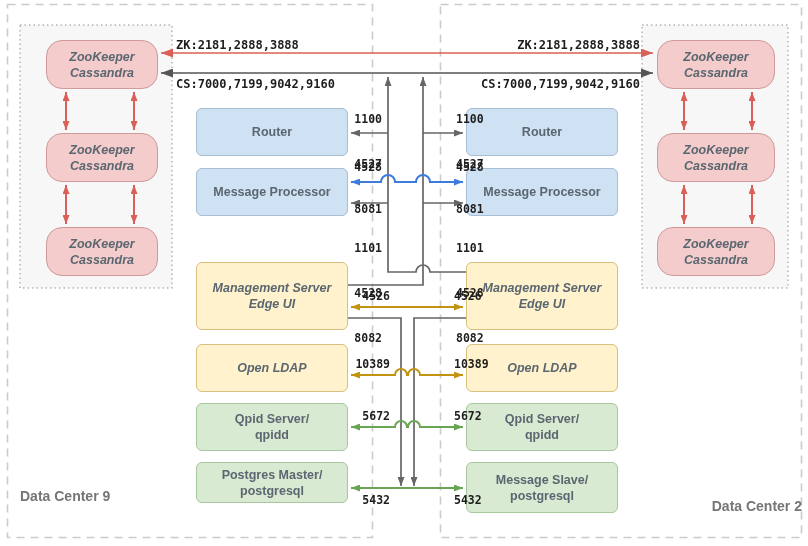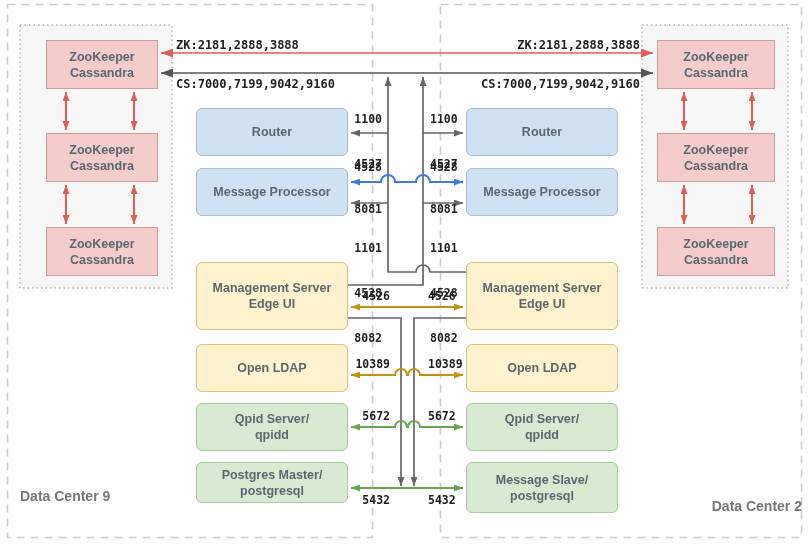--- a/index.html
+++ b/index.html
@@ -3,26 +3,26 @@
 <meta charset="utf-8">
 <style>
   html,body{margin:0;padding:0;background:#ffffff;}
   #stage{position:relative;width:808px;height:546px;background:#fff;overflow:hidden;
          font-family:"Liberation Sans",sans-serif;}
   #wires{position:absolute;left:0;top:0;width:808px;height:546px;}
   .box{position:absolute;box-sizing:border-box;display:flex;flex-direction:column;
        align-items:center;justify-content:center;text-align:center;
        font:700 12.5px "Liberation Sans",sans-serif;color:var(--text);
        line-height:16px;border-radius:6px;}
-  .pink{background:var(--pinkfill);border:1.6px solid var(--pinkborder);border-radius:0;}
+  .pink{background:var(--pinkfill);border:1.6px solid var(--pinkborder);border-radius:16px;font-style:italic;}
   .blue{background:var(--bluefill);border:1.6px solid var(--blueborder);}
-  .yellow{background:var(--yellowfill);border:1.6px solid var(--yellowborder);}
+  .yellow{background:var(--yellowfill);border:1.6px solid var(--yellowborder);font-style:italic;}
   .green{background:var(--greenfill);border:1.6px solid var(--greenborder);}
   .port{position:absolute;font:700 11.5px "DejaVu Sans Mono",monospace;
-        color:var(--label);line-height:15px;white-space:pre;}
+        color:var(--label);line-height:15px;white-space:pre;margin-left:26px;}
   .port.r{text-align:right;}
   .toplabel{position:absolute;font:700 12px "DejaVu Sans Mono",monospace;
         color:var(--label);line-height:14px;white-space:pre;}
   .dclabel{position:absolute;font:700 14px "Liberation Sans",sans-serif;
         color:var(--dclabel);}
 </style>
 </head>
 <body>
 
 <div id="stage">

